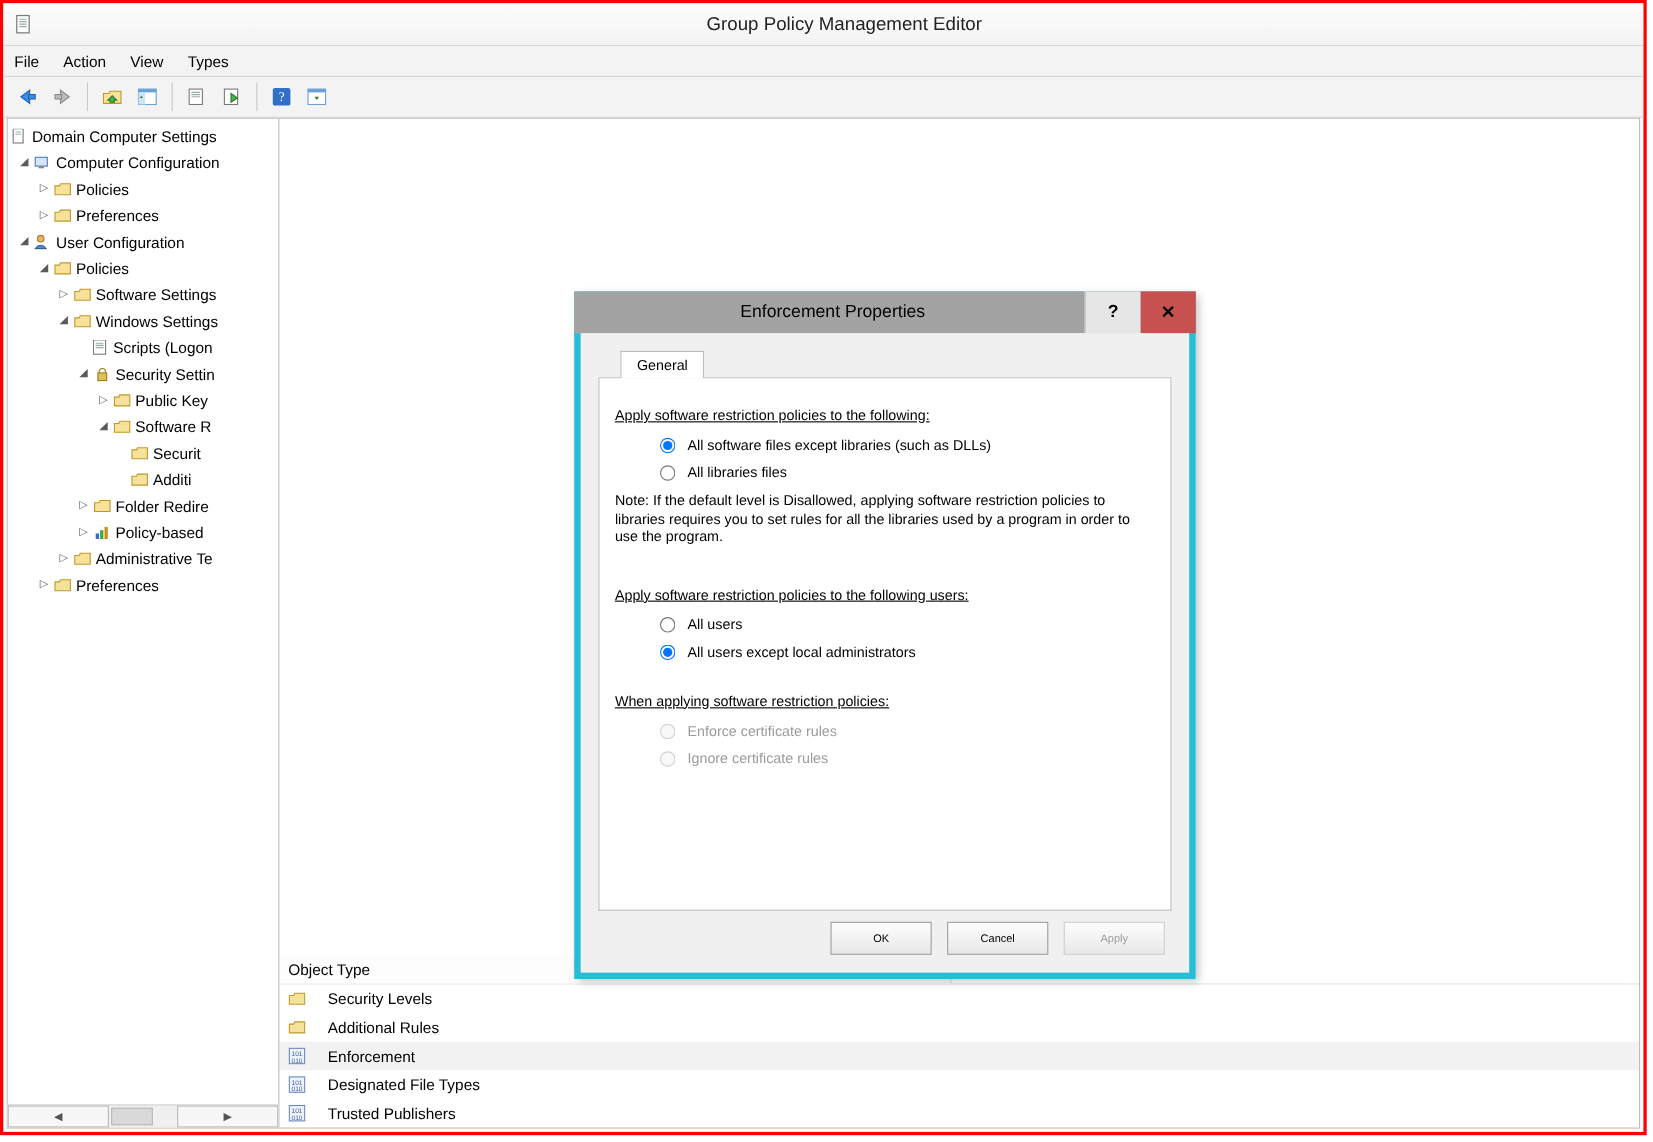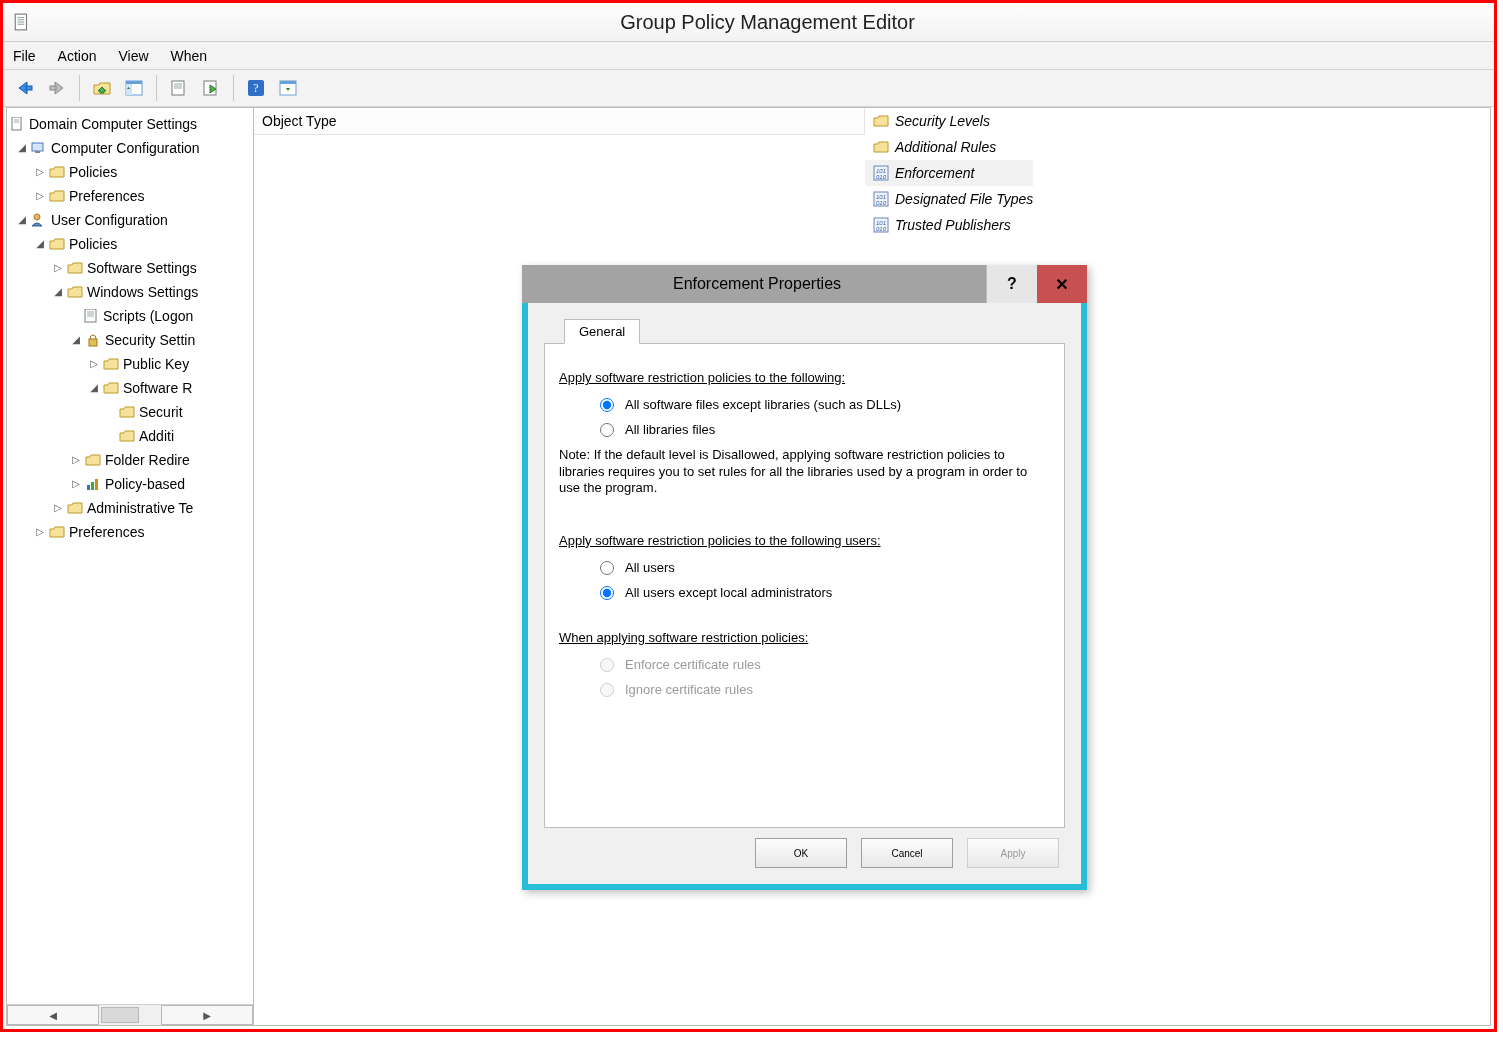--- a/index.html
+++ b/index.html
@@ -26,21 +26,21 @@
     padding-left: 10px;
   }
   .titlebar .doc-icon {
     width: 18px; height: 18px;
     margin-right: 10px;
     display: inline-block;
   }
   .titlebar .title {
     flex: 1;
     text-align: center;
-    font-size: 20px;
+    font-size: 17px;
     color: #222;
   }
   
   .menubar {
     height: 27px;
     background: #f3f3f3;
     border-bottom: 1px solid #d4d4d4;
     display: flex; align-items: center;
     padding-left: 10px;
     gap: 22px;
@@ -111,38 +111,38 @@
   .tree-scroll .thumb {
     width:36px; height:14px; background:#d9d9d9; border:1px solid #b8b8b8; margin-left:2px;
   }
   .tree-scroll .track { flex:1; }
   
   .list-pane {
     flex: 1;
     border: 1px solid #bdbdbd;
     border-left: none;
     background:#fff;
-    display:flex; flex-direction:row;
+    display:flex; flex-direction:column;justify-content:flex-end;
   }
   .list-header {
     height: 26px;
     display:flex; align-items:center;
     font-size:14px;
     border-bottom:1px solid #e3e3e3;
   }
   .list-header .col {
     padding: 0 8px;
     height:100%; display:flex; align-items:center;
     border-right:1px solid #e3e3e3;
     background: #fdfdfd;
   }
   .list-header .col.first{ width: 594px;}
   .list-rows { font-size:14px; }
   .list-rows .lrow {
-    height:26px; display:flex; align-items:center; padding-left:8px; gap:6px;font-style:italic;
+    height:26px; display:flex; align-items:center; padding-left:8px; gap:20px;
   }
   .list-rows .lrow.sel { background:#f2f2f2; }
   
   .dialog {
     position:absolute;
     left: 519px; top:262px;
     width: 565px; height: 625px;
     border: 6px solid #27bdd6;
     background:#f0f0f0;
     box-shadow: 3px 3px 8px rgba(0,0,0,.25);
@@ -232,21 +232,21 @@
           <line x1="4" y1="10" x2="10" y2="10" stroke="#9aa"></line>
         </svg>
     </span>
     <span class="title">Group Policy Management Editor</span>
   </div>
 
   <div class="menubar">
     <span>File</span>
     <span>Action</span>
     <span>View</span>
-    <span>When</span>
+    <span>Types</span>
   </div>
 
   <div class="toolbar">
     <div class="tool-btn">
       <svg width="18" height="16" viewBox="0 0 18 16">
           <path d="M11 2 L3 8 L11 14 Z" fill="#3b8ee8" stroke="#1f5fa8"></path>
           <rect x="10" y="6" width="6" height="4" fill="#3b8ee8" stroke="#1f5fa8"></rect>
         </svg>
     </div>
     <div class="tool-btn">

